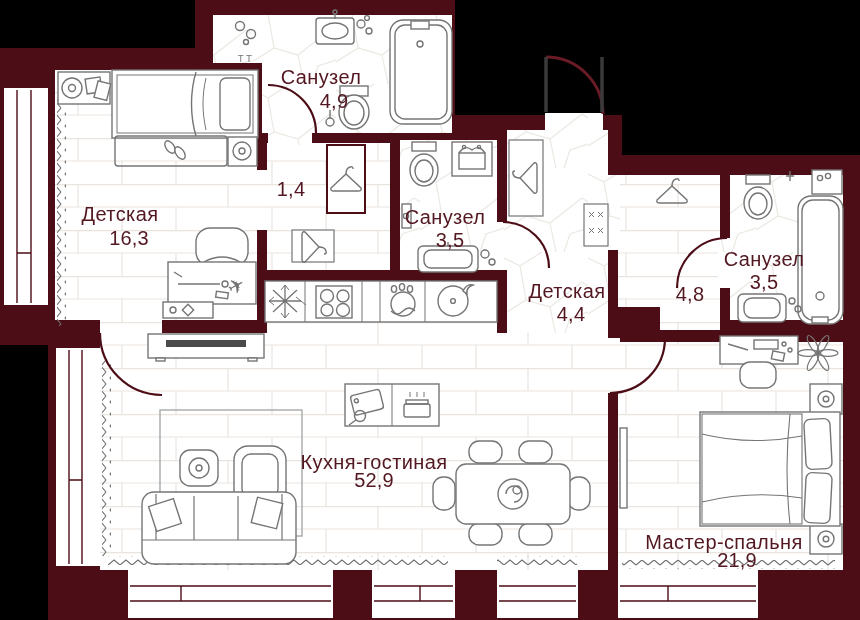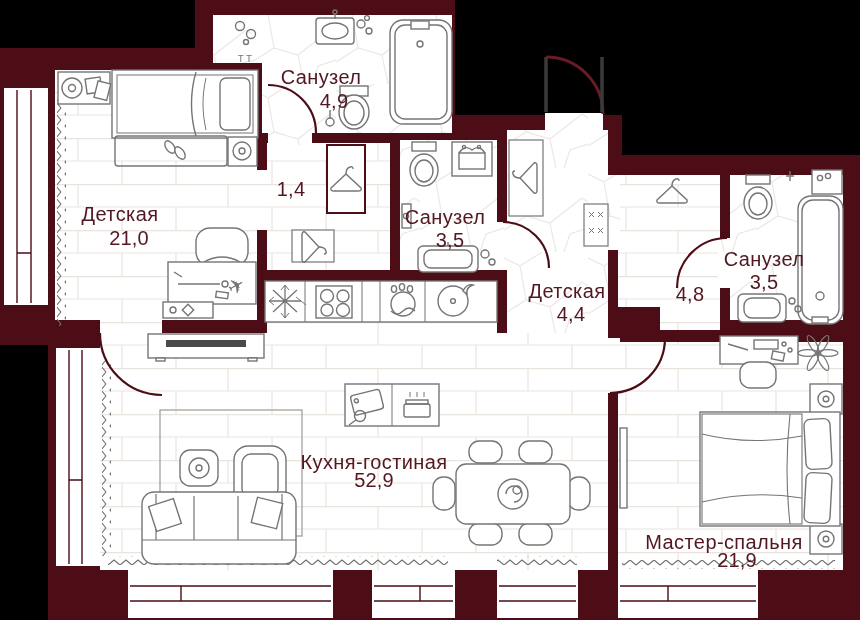--- a/index.html
+++ b/index.html
@@ -375,21 +375,21 @@
       <rect x="805" y="419" width="26" height="50" rx="6" transform="rotate(-3 818 444)"></rect>
       <rect x="805" y="473" width="26" height="50" rx="6" transform="rotate(3 818 498)"></rect>
     </g>
     <rect x="620" y="428" width="7" height="80"></rect>
   </g>
 </svg>
 
   <div class="lbl" style="left:321px;top:77px">Санузел</div>
   <div class="lbl num" style="left:334px;top:101px">4,9</div>
   <div class="lbl" style="left:120px;top:214px">Детская</div>
-  <div class="lbl num" style="left:129px;top:238px">21,0</div>
+  <div class="lbl num" style="left:129px;top:238px">16,3</div>
   <div class="lbl num" style="left:291px;top:189px">1,4</div>
   <div class="lbl" style="left:445px;top:217px">Санузел</div>
   <div class="lbl num" style="left:450px;top:240px">3,5</div>
   <div class="lbl" style="left:567px;top:291px">Детская</div>
   <div class="lbl num" style="left:571px;top:314px">4,4</div>
   <div class="lbl num" style="left:690px;top:294px">4,8</div>
   <div class="lbl" style="left:764px;top:259px">Санузел</div>
   <div class="lbl num" style="left:764px;top:282px">3,5</div>
   <div class="lbl" style="left:374px;top:462px">Кухня-гостиная</div>
   <div class="lbl num" style="left:374px;top:480px">52,9</div>

